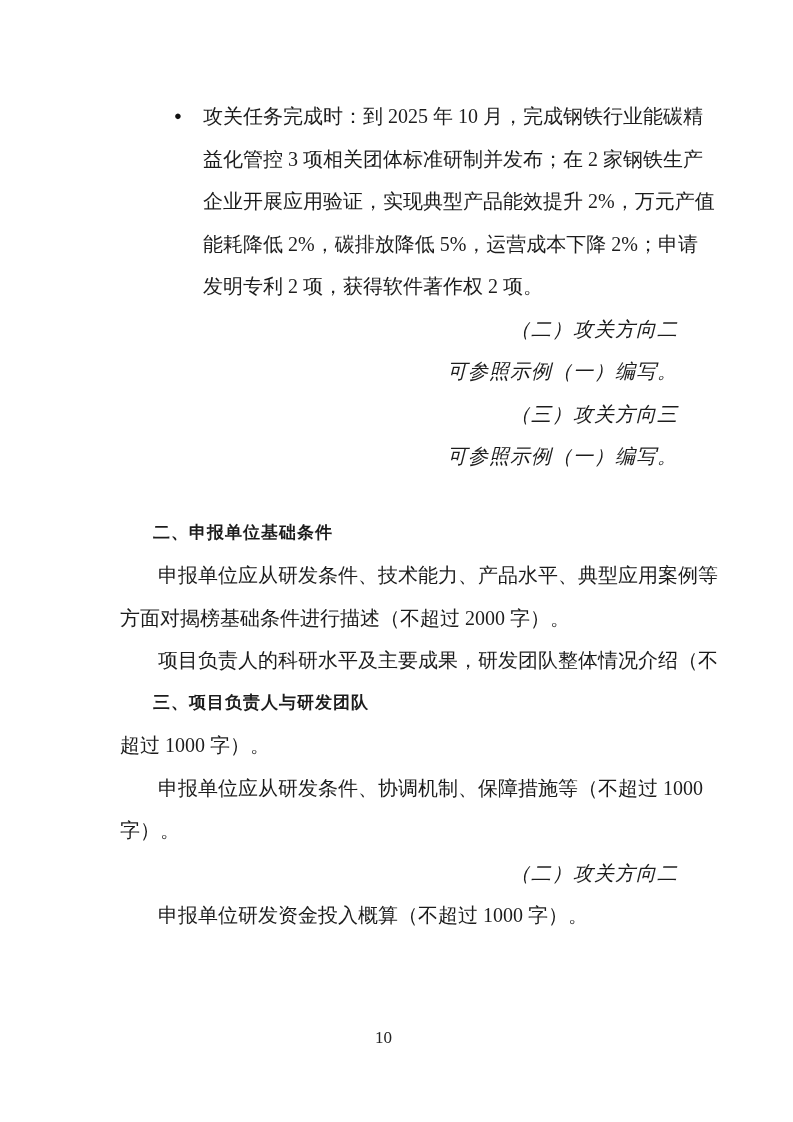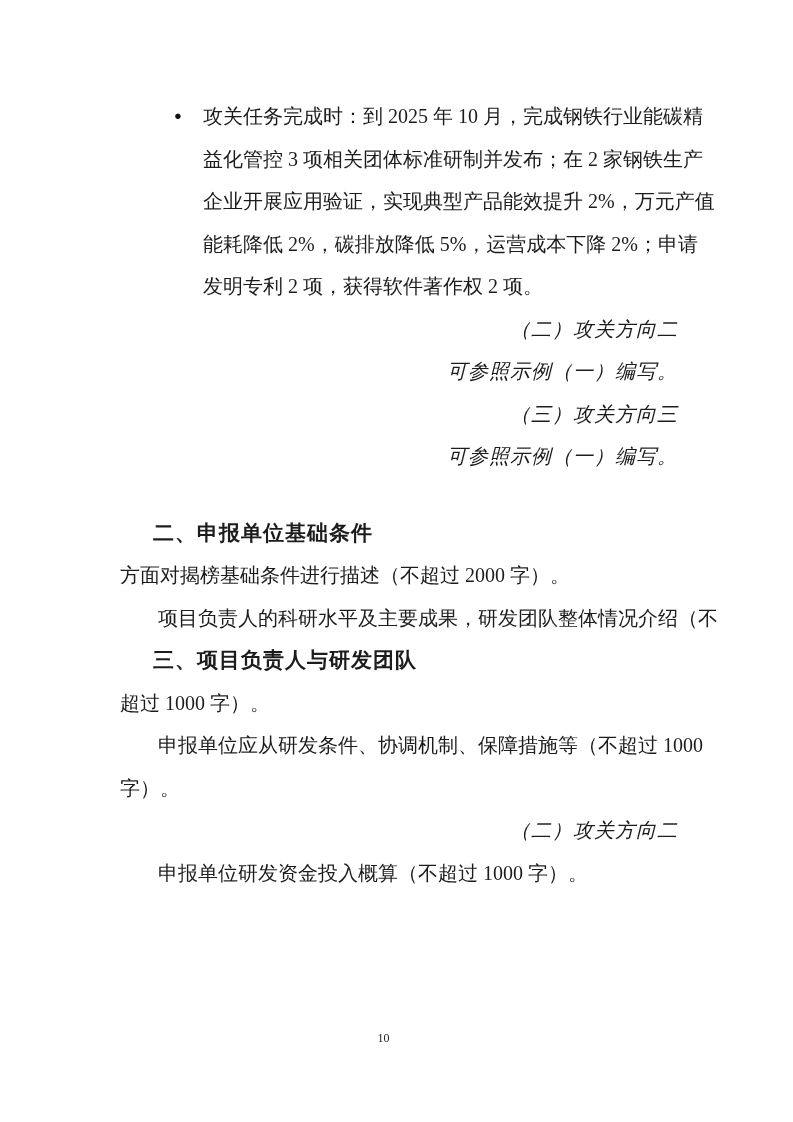--- a/index.html
+++ b/index.html
@@ -37,32 +37,32 @@
   }
   
   .kaiti { font-style: italic; letter-spacing: 1px; text-align: right; }
   
   .indent2 { padding-left: 38px; }
   .paren-indent { padding-left: 22px; }
   
   .heading {
     font-family: "Liberation Sans", "DejaVu Sans", sans-serif;
     font-weight: 700;
-    font-size: 21px;
+    font-size: 17px;
     padding-left: 33px;
     letter-spacing: 1px;
   }
   .spacer { height: 34px; }
   .page-number {
     position: absolute;
     top: 1027px;
     left: 0;
     width: 767px;
     text-align: center;
-    font-size: 12px;
+    font-size: 17px;
     line-height: 22px;
     color: #222;
   }
 </style>
 </head>
 <body>
 
 <div class="page-content">
 
   <div class="line bullet-first">
@@ -76,20 +76,21 @@
 
   <div class="line kaiti paren-indent">（二）攻关方向二</div>
   <div class="line kaiti indent2">可参照示例（一）编写。</div>
 
   <div class="line kaiti paren-indent">（三）攻关方向三</div>
   <div class="line kaiti indent2">可参照示例（一）编写。</div>
 
   <div class="spacer"></div>
 
   <div class="line heading">二、申报单位基础条件</div>
+  <div class="line indent2">申报单位应从研发条件、技术能力、产品水平、典型应用案例等</div>
   <div class="line">方面对揭榜基础条件进行描述（不超过 2000 字）。</div>
 
   <div class="line indent2">项目负责人的科研水平及主要成果，研发团队整体情况介绍（不</div>
   <div class="line heading">三、项目负责人与研发团队</div>
   <div class="line">超过 1000 字）。</div>
 
   <div class="line indent2">申报单位应从研发条件、协调机制、保障措施等（不超过 1000</div>
   <div class="line">字）。</div>
   <div class="line kaiti paren-indent">（二）攻关方向二</div>
   <div class="line indent2">申报单位研发资金投入概算（不超过 1000 字）。</div>

